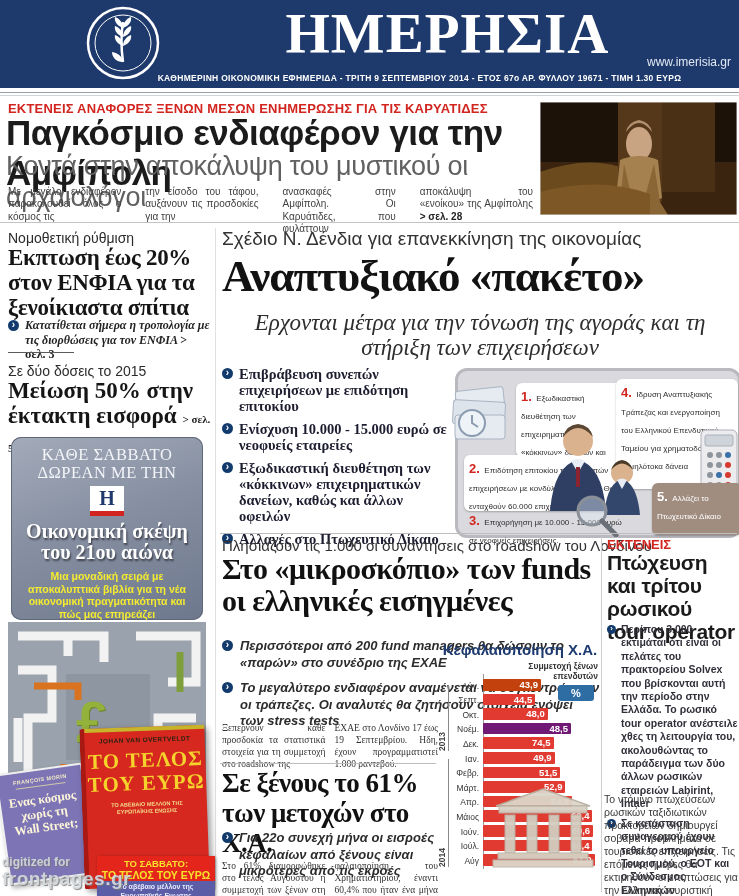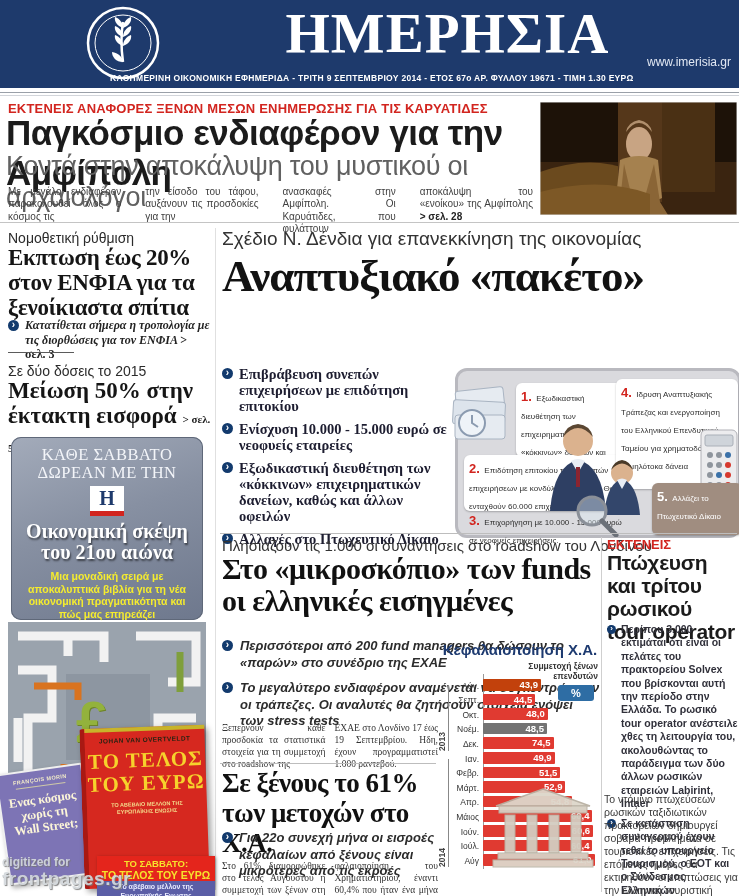--- a/index.html
+++ b/index.html
@@ -8,21 +8,21 @@
   .abs{position:absolute;}
   .serif{font-family:"Liberation Serif","DejaVu Serif",serif;}
 
   
   #masthead{left:0;top:0;width:739px;height:88px;background:#1e3a6c;}
   #logo{left:84px;top:4px;width:78px;height:78px;}
   #masthead-title{left:165px;top:0px;width:565px;height:66px;text-align:center;
     font-family:"Liberation Serif","DejaVu Serif",serif;font-weight:bold;font-size:57px;
     line-height:68px;color:#fff;letter-spacing:1px;}
   #masthead-site{right:8px;top:55px;color:#e3e9f4;font-size:12px;}
-  #masthead-dateline{left:110px;right:10px;top:73px;color:#fff;
+  #masthead-dateline{left:110px;right:10px;top:73px;text-align:center;color:#fff;
     font-size:8.5px;font-weight:bold;letter-spacing:.3px;}
   #rule-top{left:0;top:92px;width:739px;height:2px;border-top:1px solid #9aa0a8;border-bottom:1px solid #d2d5da;}
 
   
   #ts-kicker{left:8px;top:101px;font-size:13px;font-weight:bold;color:#d2251f;letter-spacing:.2px;}
   #ts-headline{left:6px;top:113px;width:540px;font-size:35px;font-weight:bold;color:#1b1b1b;letter-spacing:-.5px;}
   #ts-subhead{left:6px;top:151px;width:540px;font-size:27px;color:#616161;letter-spacing:-.3px;}
   #ts-body{left:8px;top:186px;width:525px;display:flex;gap:24px;}
   .ts-col{flex:1;font-size:10px;line-height:12.3px;color:#3f3f3f;text-align:justify;}
   .pref{color:#222;font-weight:bold;font-style:normal;}
@@ -274,20 +274,21 @@
     <div class="b2">ΤΟ ΤΕΛΟΣ ΤΟΥ ΕΥΡΩ</div>
     <div class="b3">Το αβέβαιο μέλλον της Ευρωπαϊκής Ενωσης</div>
   </div>
   <div class="abs" id="wm">
     <div class="w1">digitized for</div>
     <div class="w2">frontpages.gr</div>
   </div>
 
   <div class="abs" id="m-kicker">Σχέδιο Ν. Δένδια για επανεκκίνηση της οικονομίας</div>
   <div class="abs" id="m-head">Αναπτυξιακό «πακέτο»</div>
+  <div class="abs" id="m-subhead">Ερχονται μέτρα για την τόνωση της αγοράς και τη στήριξη των επιχειρήσεων</div>
 
   <div class="abs" id="m-bullets">
     <div class="m-bullet">
       <span class="disc">›</span>
       <span class="m-bullet-text">Επιβράβευση συνεπών επιχειρήσεων με επιδότηση επιτοκίου</span>
     </div>
     <div class="m-bullet">
       <span class="disc">›</span>
       <span class="m-bullet-text">Ενίσχυση 10.000 - 15.000 ευρώ σε νεοφυείς εταιρείες</span>
     </div>
@@ -412,21 +413,21 @@
           </div>
         </div>
         <div class="crow">
           <span class="clab">Οκτ.</span>
           <div class="cbar" style="width: 64.8px; background: rgb(224, 58, 49);">
             <span class="cval">48,0</span>
           </div>
         </div>
         <div class="crow">
           <span class="clab">Νοέμ.</span>
-          <div class="cbar" style="width: 64px; background: #737373;">
+          <div class="cbar" style="width: 88px; background: #701a75;">
             <span class="cval">48,5</span>
           </div>
         </div>
         <div class="crow">
           <span class="clab">Δεκ.</span>
           <div class="cbar" style="width: 70.56px; background: rgb(224, 58, 49);">
             <span class="cval">74,5</span>
           </div>
         </div>
         <div class="crow">

